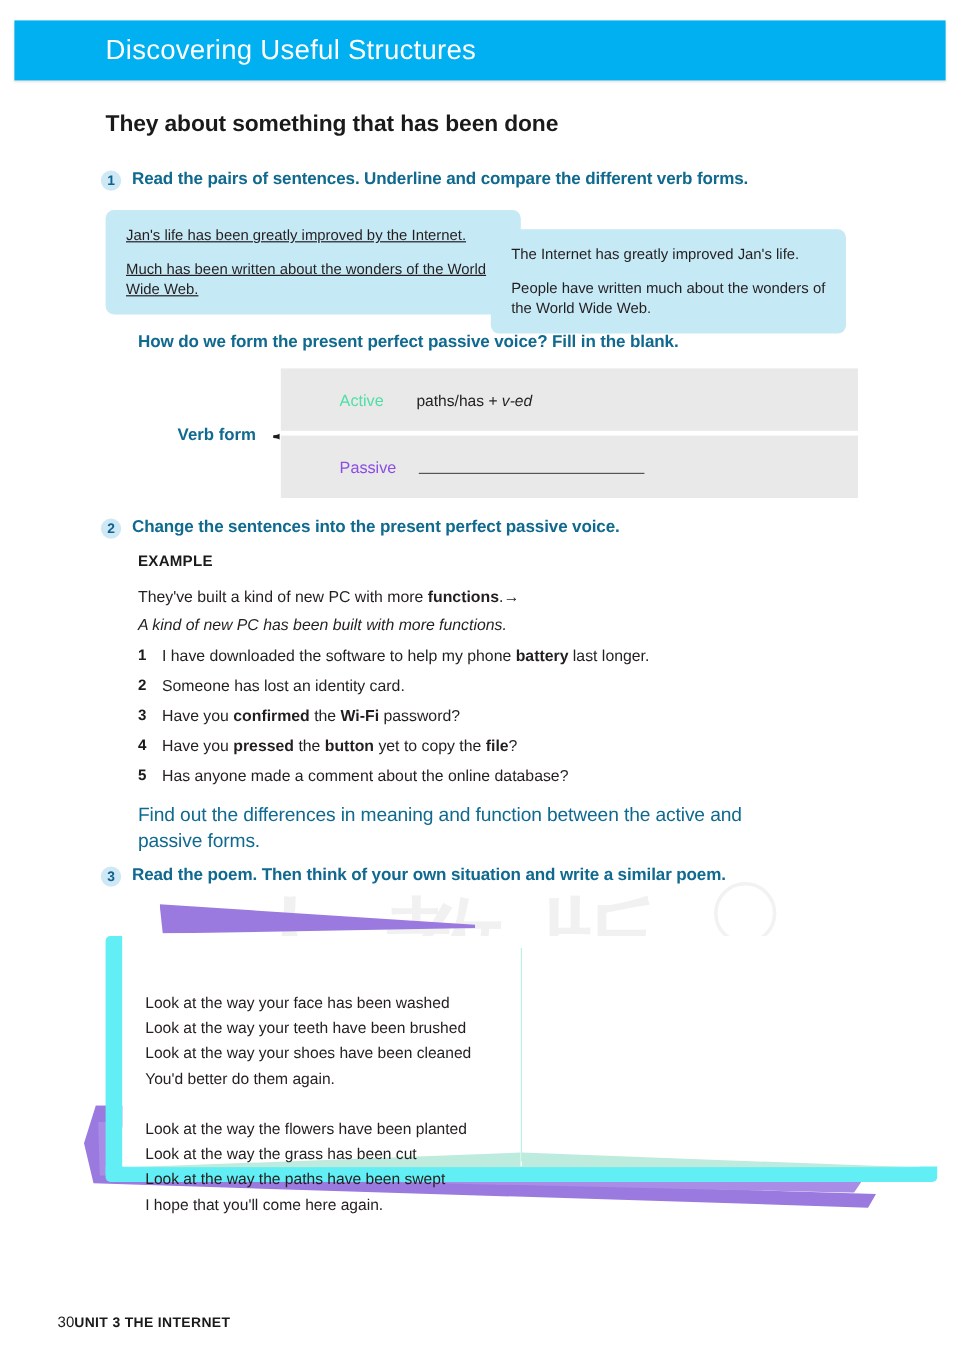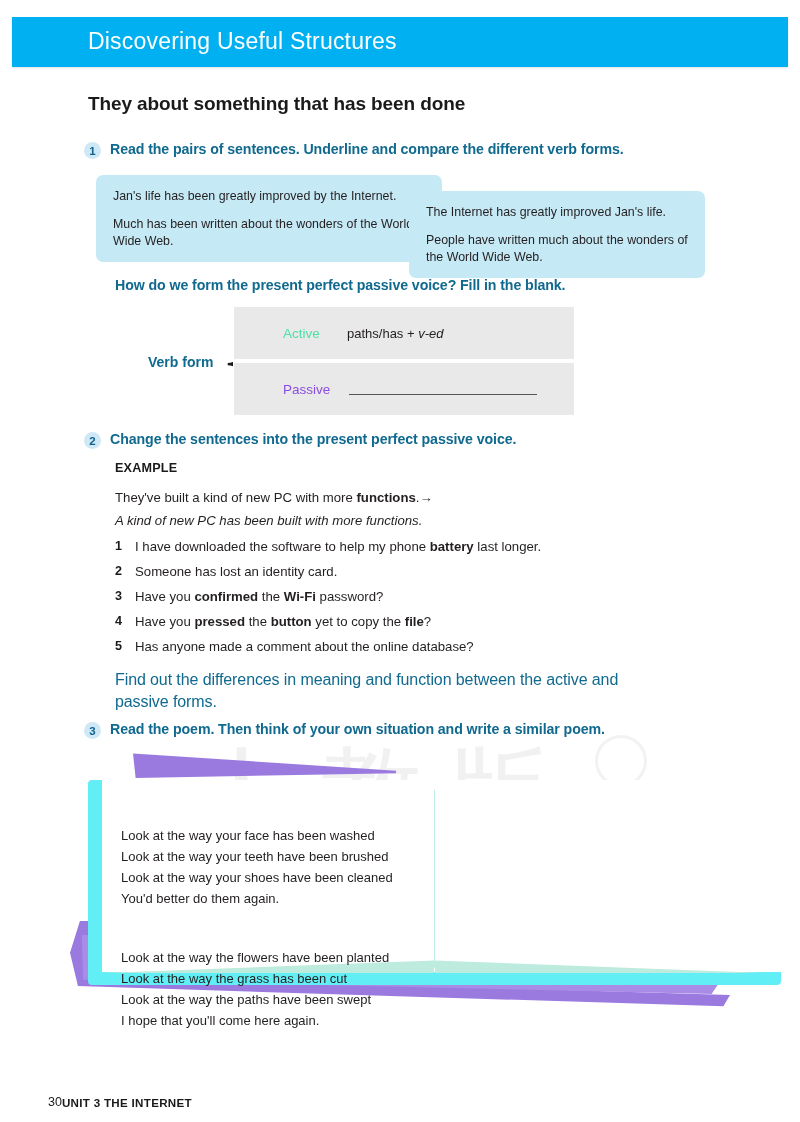--- a/index.html
+++ b/index.html
@@ -89,21 +89,21 @@
     background: #c6e9f6;
     border-radius: 7px;
     padding: 13px 16px 13px 17px;
     box-sizing: border-box;
     font-size: 12.4px;
     line-height: 1.43;
     color: #231f20;
   }
   .pair-box p { margin: 0; }
   .pair-box p + p { margin-top: 10px; }
-  #pair-left  { left: 96px;  top: 175px; width: 346px; height: 87px; }
+  #pair-left  { left: 88px;  top: 175px; width: 346px; height: 87px; text-decoration: underline; }
   #pair-right { left: 409px; top: 175px; width: 296px; height: 87px; margin-top: 16px; }
 
   
   .sub-prompt {
     position: absolute;
     left: 115px;
     top: 277px;
     font-size: 14.2px;
     font-weight: 700;
     color: #10698f;
@@ -129,21 +129,21 @@
     line-height: 96px;
     font-family: "Liberation Serif", serif;
     color: #1a1a1a;
     font-weight: 400;
     overflow: hidden;
   }
   .vf-table {
     position: absolute;
     left: 234px;
     top: 307px;
-    width: 340px;
+    width: 481px;
   }
   .vf-row {
     background: #e9e9e9;
     height: 52px;
     display: flex;
     align-items: center;
     position: relative;
   }
   .vf-row + .vf-row { margin-top: 4px; }
   .vf-key {
@@ -352,21 +352,21 @@
   }
   .poem {
     position: absolute;
     left: 33px;
     top: 24px;
     font-size: 13px;
     line-height: 1.62;
     color: #231f20;
     white-space: pre-line;
   }
-  .poem-stanza + .poem-stanza { margin-top: 17px; }
+  .poem-stanza + .poem-stanza { }
 
   
   .footer {
     position: absolute;
     left: 48px;
     top: 1063px;
     display: flex;
     align-items: center;
     margin-top: 32px;
   }

